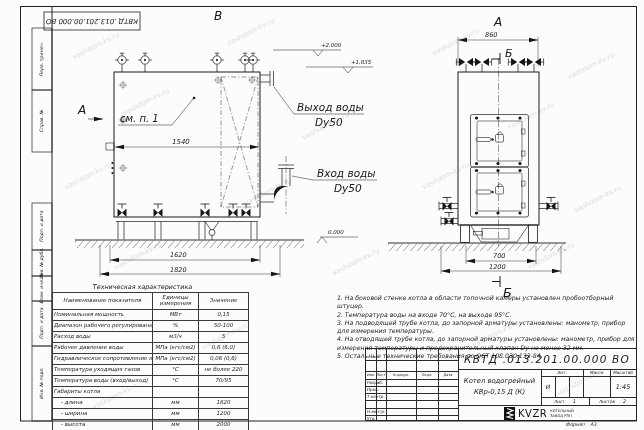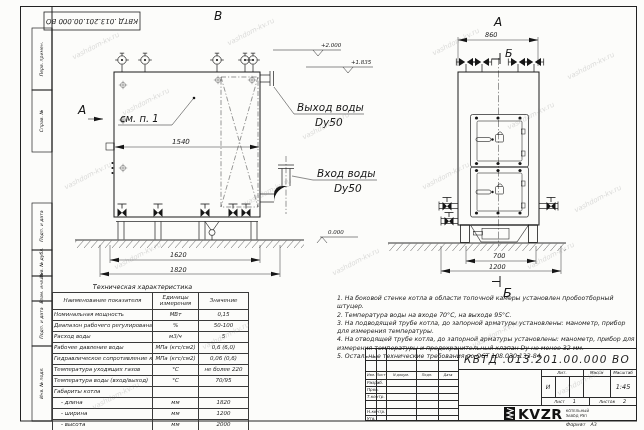--- a/index.html
+++ b/index.html
@@ -24,21 +24,21 @@
       line-height:1.34;color:#1b1b1b}
   
   #tb{position:absolute;left:365px;top:348px;width:272px;height:73px;border:1px solid #222;
       box-sizing:border-box;background:transparent}
   #tb .vl{position:absolute;width:1px;background:#2a2a2a}
   #tb .hl{position:absolute;height:1px;background:#2a2a2a}
   #tb .cell{position:absolute;font-style:italic;color:#1b1b1b;overflow:visible;white-space:nowrap}
   #tb .ctr{display:flex;align-items:center;justify-content:center;text-align:center}
   .logorow{display:flex;align-items:center;gap:3px}
   .logobox{width:11px;height:13px;background:#111;display:flex;align-items:center;justify-content:center}
-  .kvzr{font-style:normal;font-weight:bold;font-size:14px;letter-spacing:.5px;color:#111}
+  .kvzr{font-style:normal;font-weight:normal;font-size:10px;letter-spacing:.5px;color:#111}
   .logosub{font-style:normal;font-size:3.6px;line-height:1.25;color:#222}
 </style>
 </head>
 <body>
 
 <svg class="abs" width="644" height="430" viewBox="0 0 644 430" style="left:0;top:0">
   <defs>
     <marker id="ar" viewBox="0 0 10 6" refX="9.5" refY="3" markerWidth="9.5" markerHeight="6" orient="auto-start-reverse" markerUnits="userSpaceOnUse">
       <path d="M0,0.6 L9.5,3 L0,5.4 Z" fill="#161616"></path>
     </marker>
@@ -427,20 +427,24 @@
   <div class="cell ctr" style="left:20px;top:22px;width:30px;height:7.5px;font-size:3.5px">N докум.</div>
   <div class="cell ctr" style="left:50px;top:22px;width:22px;height:7.5px;font-size:3.5px">Подп.</div>
   <div class="cell ctr" style="left:72px;top:22px;width:20px;height:7.5px;font-size:3.5px">Дата</div>
 
   <div class="cell" style="left:1px;top:30.5px;font-size:4.1px">Разраб.</div>
   <div class="cell" style="left:1px;top:37.7px;font-size:4.1px">Пров.</div>
   <div class="cell" style="left:1px;top:45px;font-size:4.1px">Т.контр.</div>
   <div class="cell" style="left:1px;top:59.5px;font-size:4.1px">Н.контр.</div>
   <div class="cell" style="left:1px;top:66.7px;font-size:4.1px">Утв.</div>
 
+  <div class="cell ctr" style="left:92px;top:20px;width:83px;height:36px;font-size:6.8px;flex-direction:column;line-height:1.6">
+    <span>Котел водогрейный</span>
+    <span>КВр-0,15  Д  (К)</span>
+  </div>
 
   <div class="cell ctr" style="left:175px;top:20px;width:42px;height:7px;font-size:4.1px">Лит.</div>
   <div class="cell ctr" style="left:217px;top:20px;width:27px;height:7px;font-size:4.1px">Масса</div>
   <div class="cell ctr" style="left:244px;top:20px;width:26px;height:7px;font-size:4.1px">Масштаб</div>
   <div class="cell ctr" style="left:175px;top:27px;width:14px;height:21px;font-size:6px">И</div>
   <div class="cell ctr" style="left:244px;top:27px;width:26px;height:21px;font-size:6.5px">1:45</div>
 
   <div class="cell ctr" style="left:175px;top:48px;width:48px;height:8px;font-size:4.3px;gap:8px">
     <span>Лист</span>
     <span style="font-size:5px">1</span>

